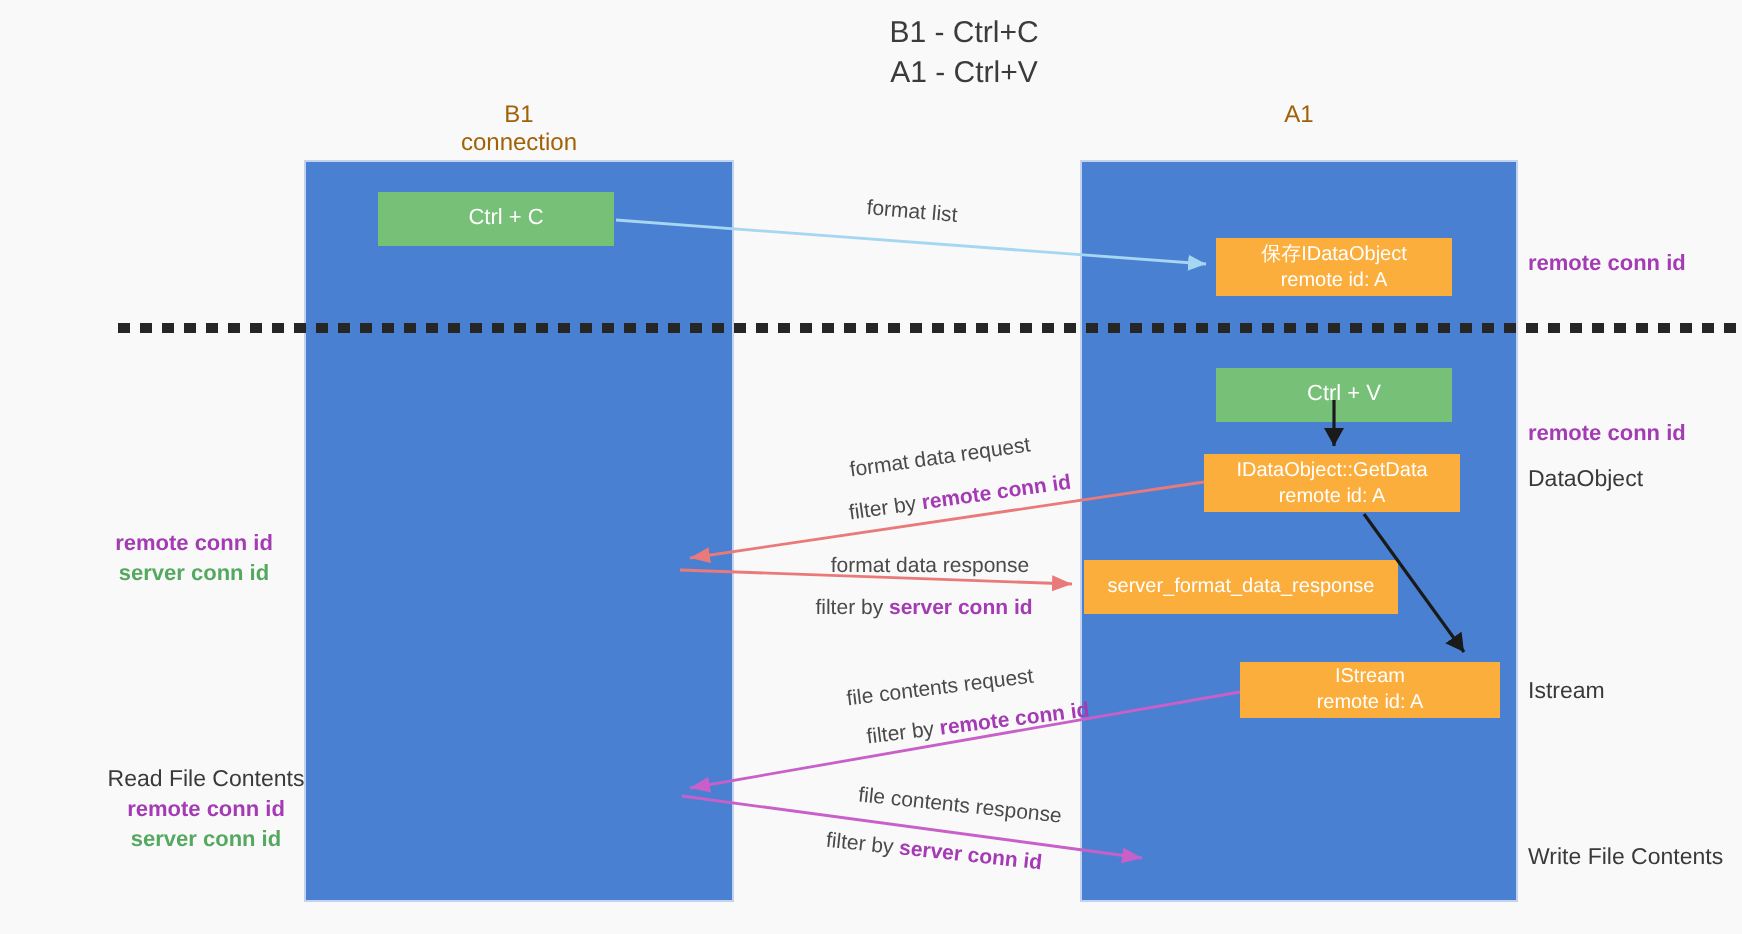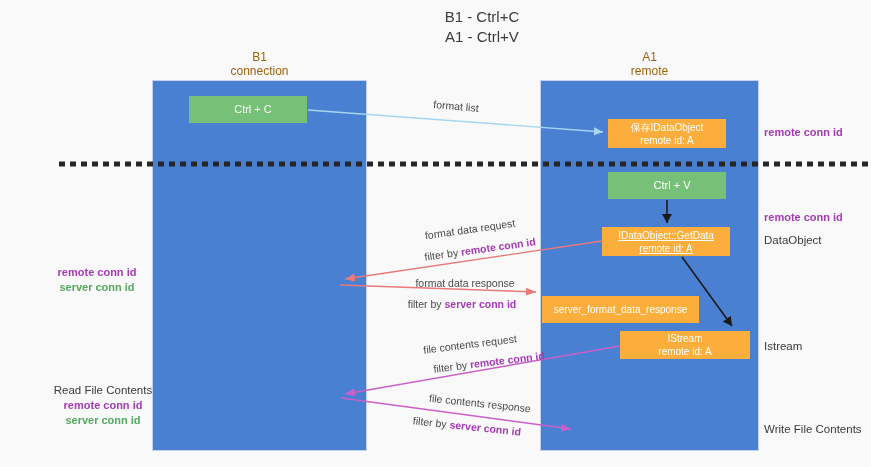--- a/index.html
+++ b/index.html
@@ -18,24 +18,24 @@
   .col-right { left:508px; top:80px; width:219px; height:371px; }
 
   .node { position:absolute; z-index:2; color:#fff; text-align:center;
           display:flex; flex-direction:column; justify-content:center;
           font-size:10px; line-height:13px; white-space:nowrap; }
   .green  { background:#77c077; font-size:11px;padding-left:10px; }
   .orange { background:#fbae3c; }
 
   .box-ctrl-c    { left:157px; top:96px;  width:118px; height:27px; }
   .box-save      { left:576px; top:119px; width:118px; height:29px; }
-  .box-ctrl-v    { left:576px; top:172px; width:118px; height:27px;justify-content:center; }
-  .box-getdata   { left:570px; top:227px; width:128px; height:29px;text-decoration:underline; }
+  .box-ctrl-v    { left:576px; top:184px; width:118px; height:27px;justify-content:center; }
+  .box-getdata   { left:570px; top:227px; width:128px; height:29px; }
   .box-fmt-req   { left:152px; top:267px; width:155px; height:27px; }
-  .box-fmt-resp  { left:510px; top:296px; width:157px; height:27px; }
+  .box-fmt-resp  { left:510px; top:280px; width:157px; height:27px; }
   .box-istream   { left:588px; top:331px; width:130px; height:28px; }
   .box-file-req  { left:152px; top:382px; width:155px; height:26px; }
   .box-file-resp { left:545px; top:417px; width:160px; height:26px; }
 
   .svg-layer { position:absolute; left:0; top:0; z-index:3; pointer-events:none; }
 
   .alabel { position:absolute; z-index:4; font-size:10.5px; color:#4a4a4a;
             white-space:nowrap; transform-origin:center; }
   .key-purple { color:#a43bb4; font-weight:bold; }
 
@@ -64,21 +64,20 @@
     <div>B1 - Ctrl+C</div>
     <div>A1 - Ctrl+V</div>
   </div>
 
   <div class="col-header hdr-left">
     <div>B1</div>
     <div>connection</div>
   </div>
   <div class="col-header hdr-right">
     <div>A1</div>
-    <div>remote</div>
   </div>
 
   <div class="lifeline col-left"></div>
   <div class="lifeline col-right"></div>
 
   <div class="node green box-ctrl-c">
     <div>Ctrl + C</div>
   </div>
   <div class="node orange box-save">
     <div>保存IDataObject</div>

